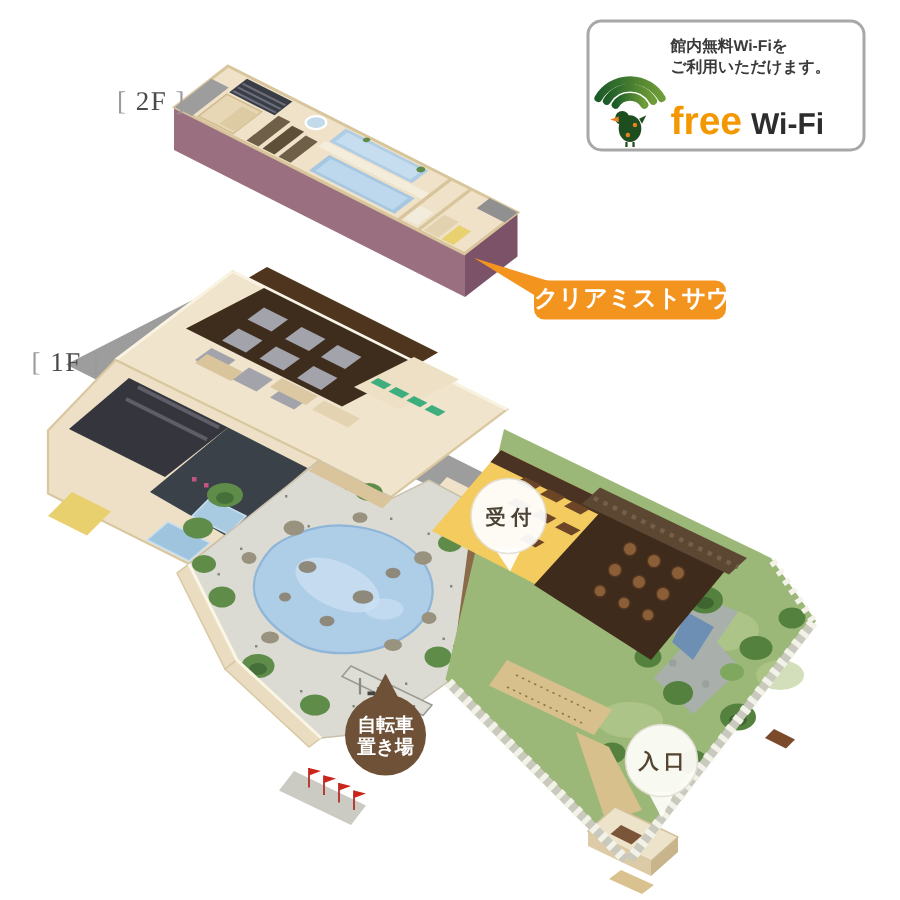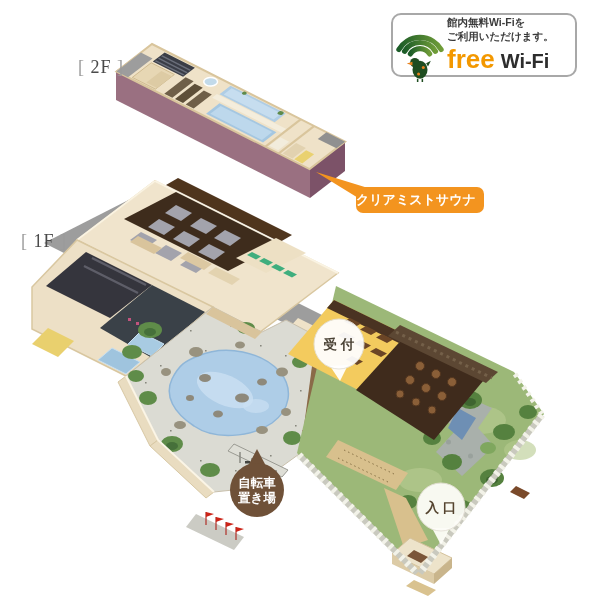--- a/index.html
+++ b/index.html
@@ -7,31 +7,31 @@
          font-family:"Liberation Sans",sans-serif;}
   #map-svg{position:absolute;left:0;top:0;}
   svg text{font-family:"Liberation Sans",sans-serif;font-weight:bold;text-anchor:middle;}
 
   .floor-label{position:absolute;font-family:"Liberation Serif",serif;font-size:18px;color:#4a4a4a;
                letter-spacing:1px;white-space:nowrap;margin-top:23px;}
   .floor-label .bk{color:#9b9b9b;font-weight:normal;}
   #label-2f{left:78px;top:34px;}
   #label-1f{left:21px;top:208px;font-family:Liberation Serif, serif;}
 
-  #wifi-badge{position:absolute;left:391px;top:13px;width:186px;height:64px;background:#fff;
+  #wifi-badge{position:absolute;left:391px;top:13px;width:186px;height:88px;background:#fff;
               border:2px solid #a8a8a8;border-radius:10px;box-sizing:border-box;
-              display:flex;align-items:flex-start;padding:1px 4px 1px 2px;}
+              display:flex;align-items:flex-end;padding:1px 4px 1px 2px;}
   #wifi-badge .txt{display:flex;flex-direction:column;line-height:1.3;margin-left:2px;}
   #wifi-badge .jp{font-size:10.5px;font-weight:bold;color:#3a3a3a;white-space:nowrap;}
   #wifi-badge .big{display:flex;align-items:baseline;margin-top:0px;}
-  #wifi-badge .free{color:#f39800;font-size:26px;font-weight:bold;margin-right:6px;letter-spacing:0px;}
+  #wifi-badge .free{color:#f39800;font-size:26px;font-weight:bold;margin-right:6px;letter-spacing:0px;margin-top:12px;}
   #wifi-badge .wifi{color:#2d2d2d;font-size:20px;font-weight:bold;letter-spacing:0px;}
 
   #sauna-label{position:absolute;left:356px;top:187px;width:128px;height:26px;background:#f3941f;
-               border-radius:7px;color:#fff;font-size:13px;font-weight:bold;
+               border-radius:7px;color:#fff;font-size:16px;font-weight:bold;text-align:center;
                line-height:26px;white-space:nowrap;}
 </style>
 </head>
 <body>
 
 <div id="stage">
 
 <svg id="map-svg" width="600" height="600" viewBox="0 0 600 600">
   <defs>
     <linearGradient id="wifiGrad" x1="0" y1="0" x2="1" y2="0">

